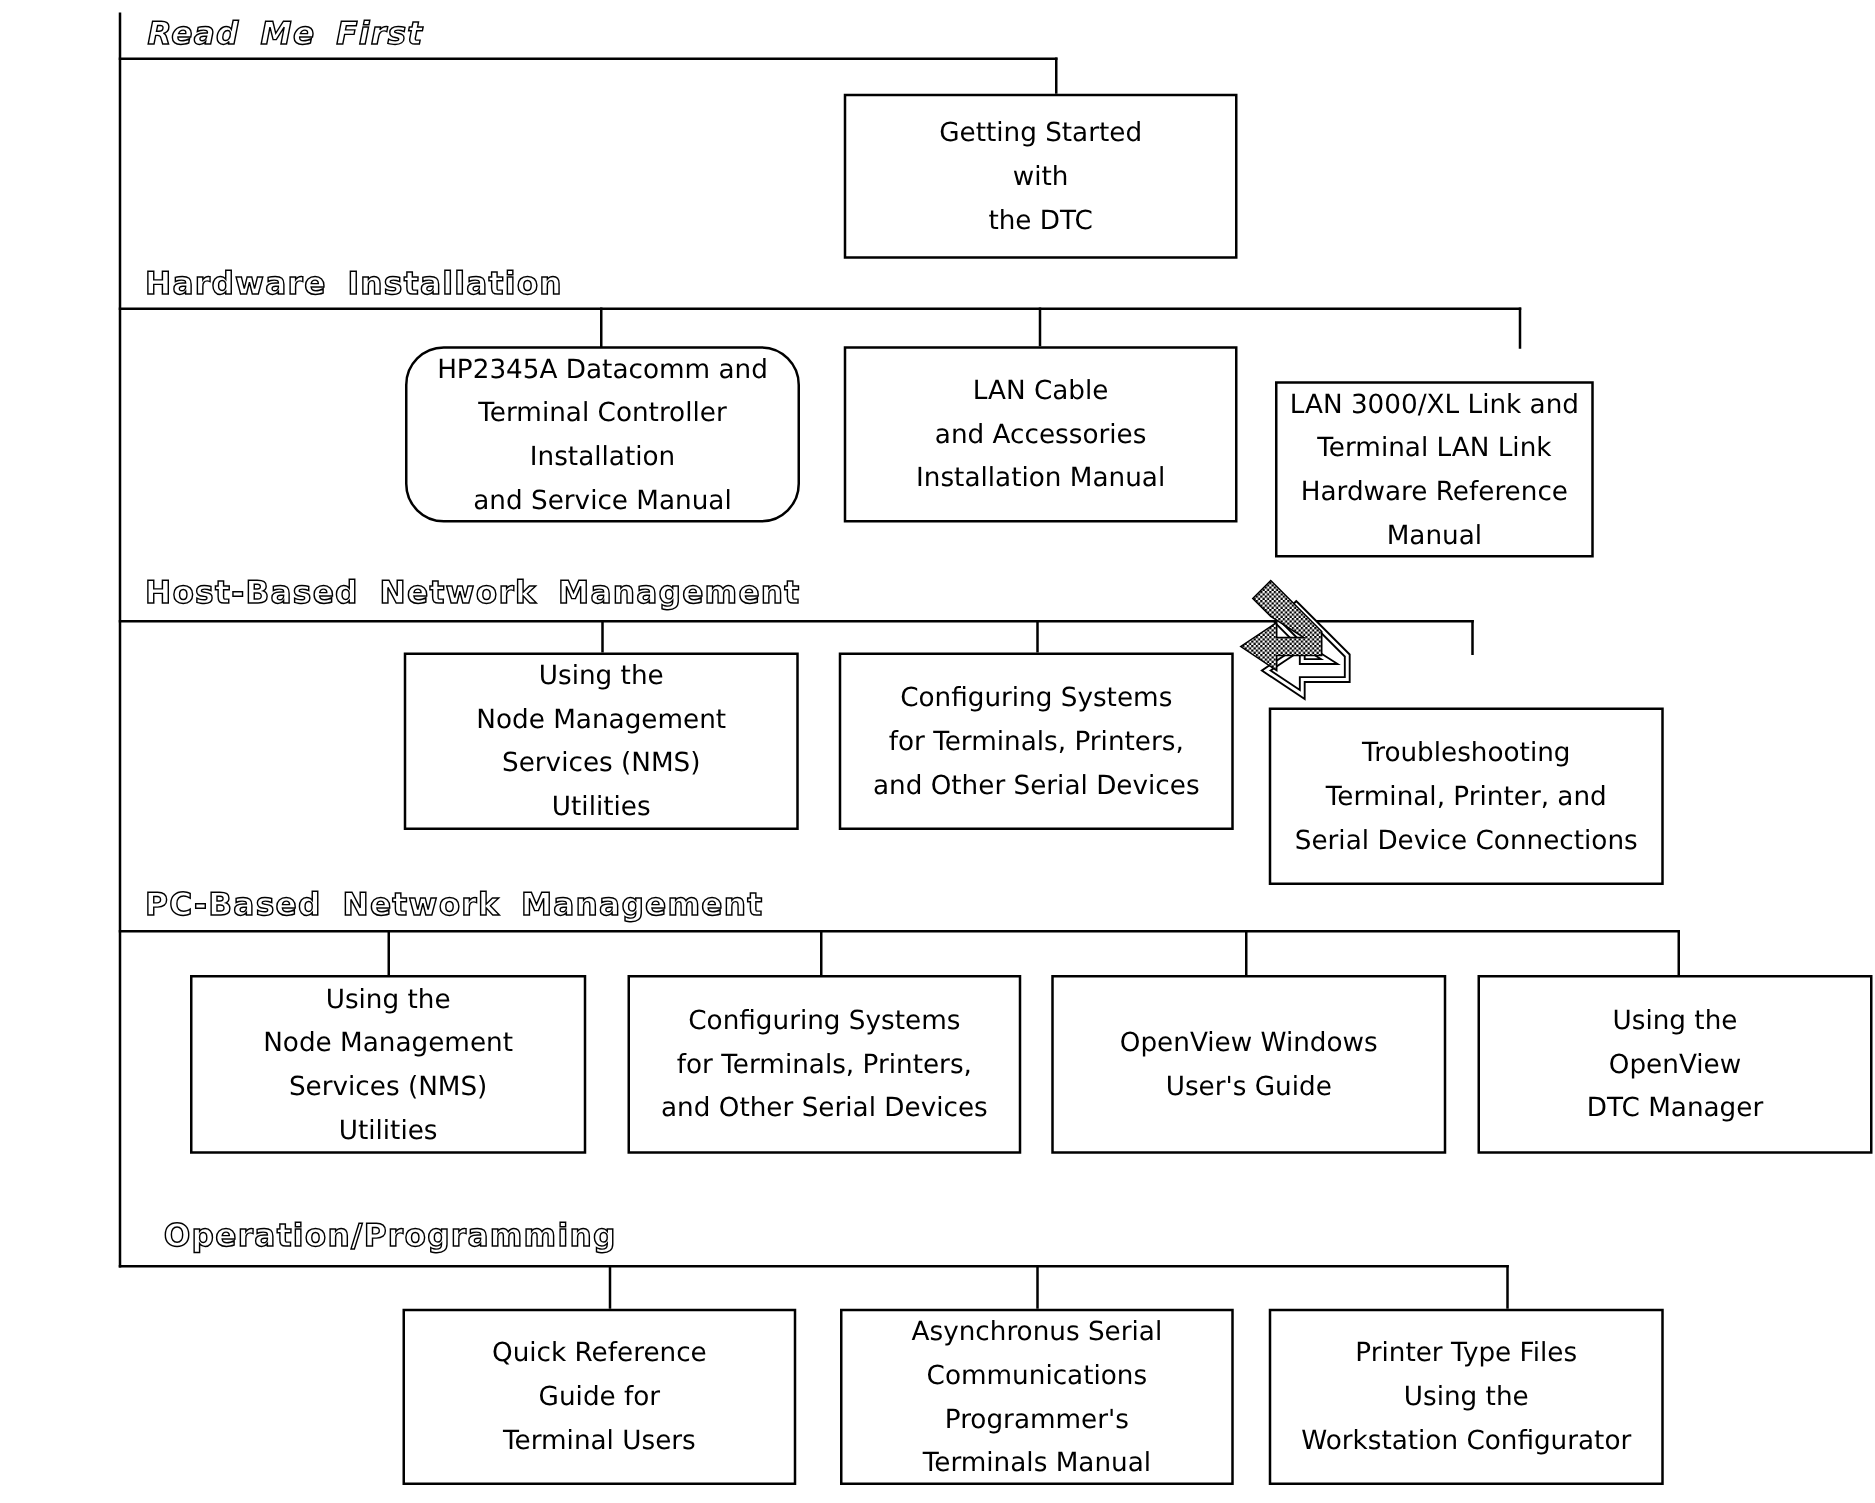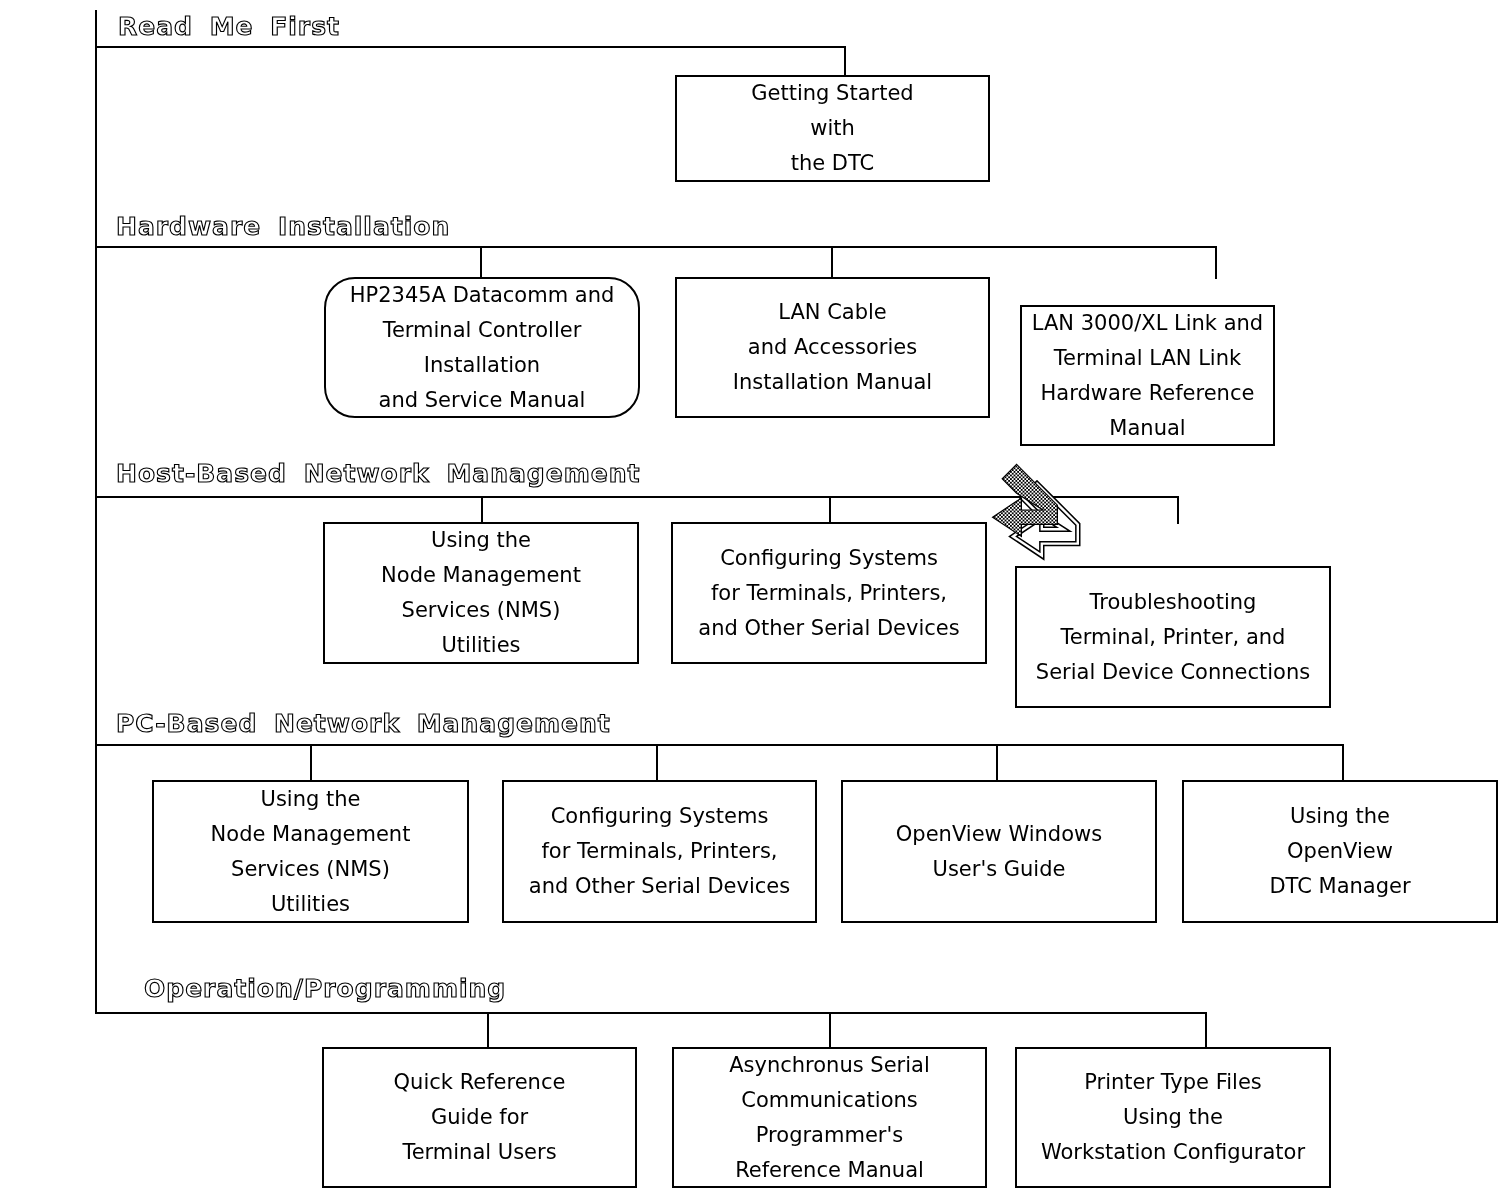--- a/index.html
+++ b/index.html
@@ -16,24 +16,24 @@
   .doc-box span{white-space:nowrap;}
   .arrow-icon{position:absolute;left:983px;top:462px;}
 </style>
 </head>
 <body>
 
 <div class="canvas">
 
   <div class="vline" style="left:95px;top:10px;height:1004px;"></div>
 
-  <div class="heading" style="left:118px;top:12px;">Read Me First</div>
+  <div class="heading" style="left:118px;top:12px;font-style:italic;">Read Me First</div>
   <div class="hline" style="left:95px;top:46px;width:751px;"></div>
   <div class="vline" style="left:844px;top:46px;height:31px;"></div>
-  <div class="doc-box" style="left:675px;top:75px;width:315px;height:107px;">
+  <div class="doc-box" style="left:675px;top:75px;width:315px;height:132px;">
     <span>Getting Started</span>
     <span>with</span>
     <span>the DTC</span>
   </div>
 
   <div class="heading" style="left:116px;top:212px;">Hardware Installation</div>
   <div class="hline" style="left:95px;top:246px;width:1122px;"></div>
   <div class="vline" style="left:480px;top:246px;height:33px;"></div>
   <div class="vline" style="left:831px;top:246px;height:33px;"></div>
   <div class="vline" style="left:1215px;top:246px;height:33px;"></div>
@@ -116,35 +116,35 @@
   <div class="doc-box" style="left:841px;top:780px;width:316px;height:143px;">
     <span>OpenView Windows</span>
     <span>User's Guide</span>
   </div>
   <div class="doc-box" style="left:1182px;top:780px;width:316px;height:143px;">
     <span>Using the</span>
     <span>OpenView</span>
     <span>DTC Manager</span>
   </div>
 
-  <div class="heading" style="left:144px;top:974px;">Operation/Programming</div>
+  <div class="heading" style="left:131px;top:974px;">Operation/Programming</div>
   <div class="hline" style="left:95px;top:1012px;width:1112px;"></div>
   <div class="vline" style="left:487px;top:1012px;height:37px;"></div>
   <div class="vline" style="left:829px;top:1012px;height:37px;"></div>
   <div class="vline" style="left:1205px;top:1012px;height:37px;"></div>
   <div class="doc-box" style="left:322px;top:1047px;width:315px;height:141px;">
     <span>Quick Reference</span>
     <span>Guide for</span>
     <span>Terminal Users</span>
   </div>
   <div class="doc-box" style="left:672px;top:1047px;width:315px;height:141px;">
     <span>Asynchronus Serial</span>
     <span>Communications</span>
     <span>Programmer's</span>
-    <span>Reference Manual</span>
+    <span>Terminals Manual</span>
   </div>
   <div class="doc-box" style="left:1015px;top:1047px;width:316px;height:141px;">
     <span>Printer Type Files</span>
     <span>Using the</span>
     <span>Workstation Configurator</span>
   </div>
 
 </div>
 
 </body></html>

